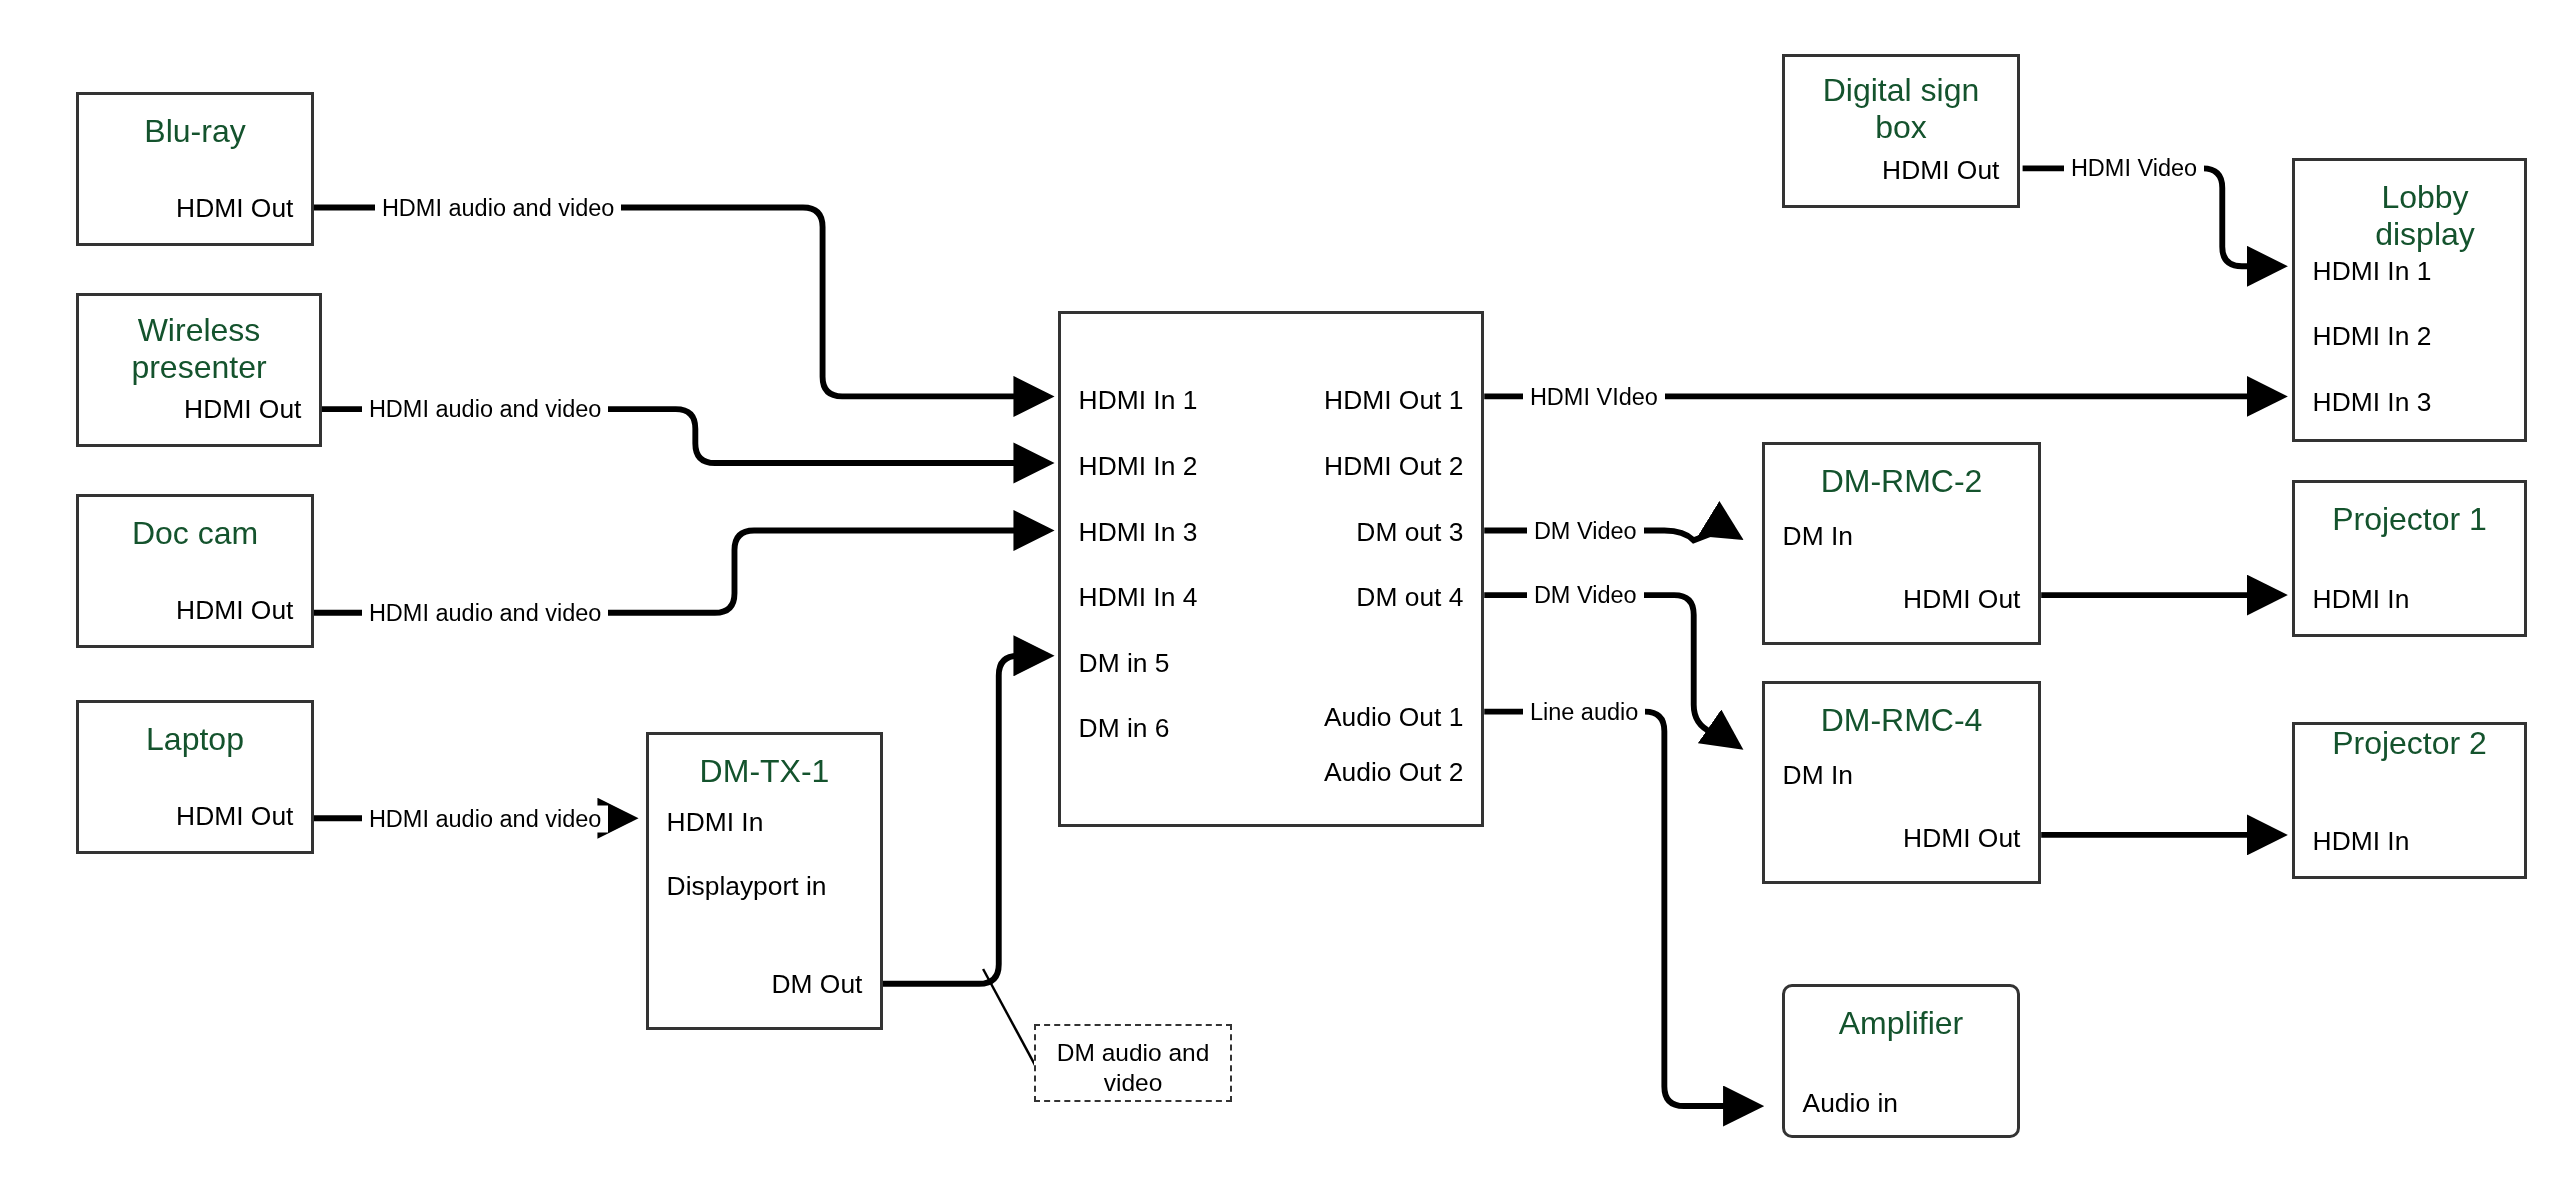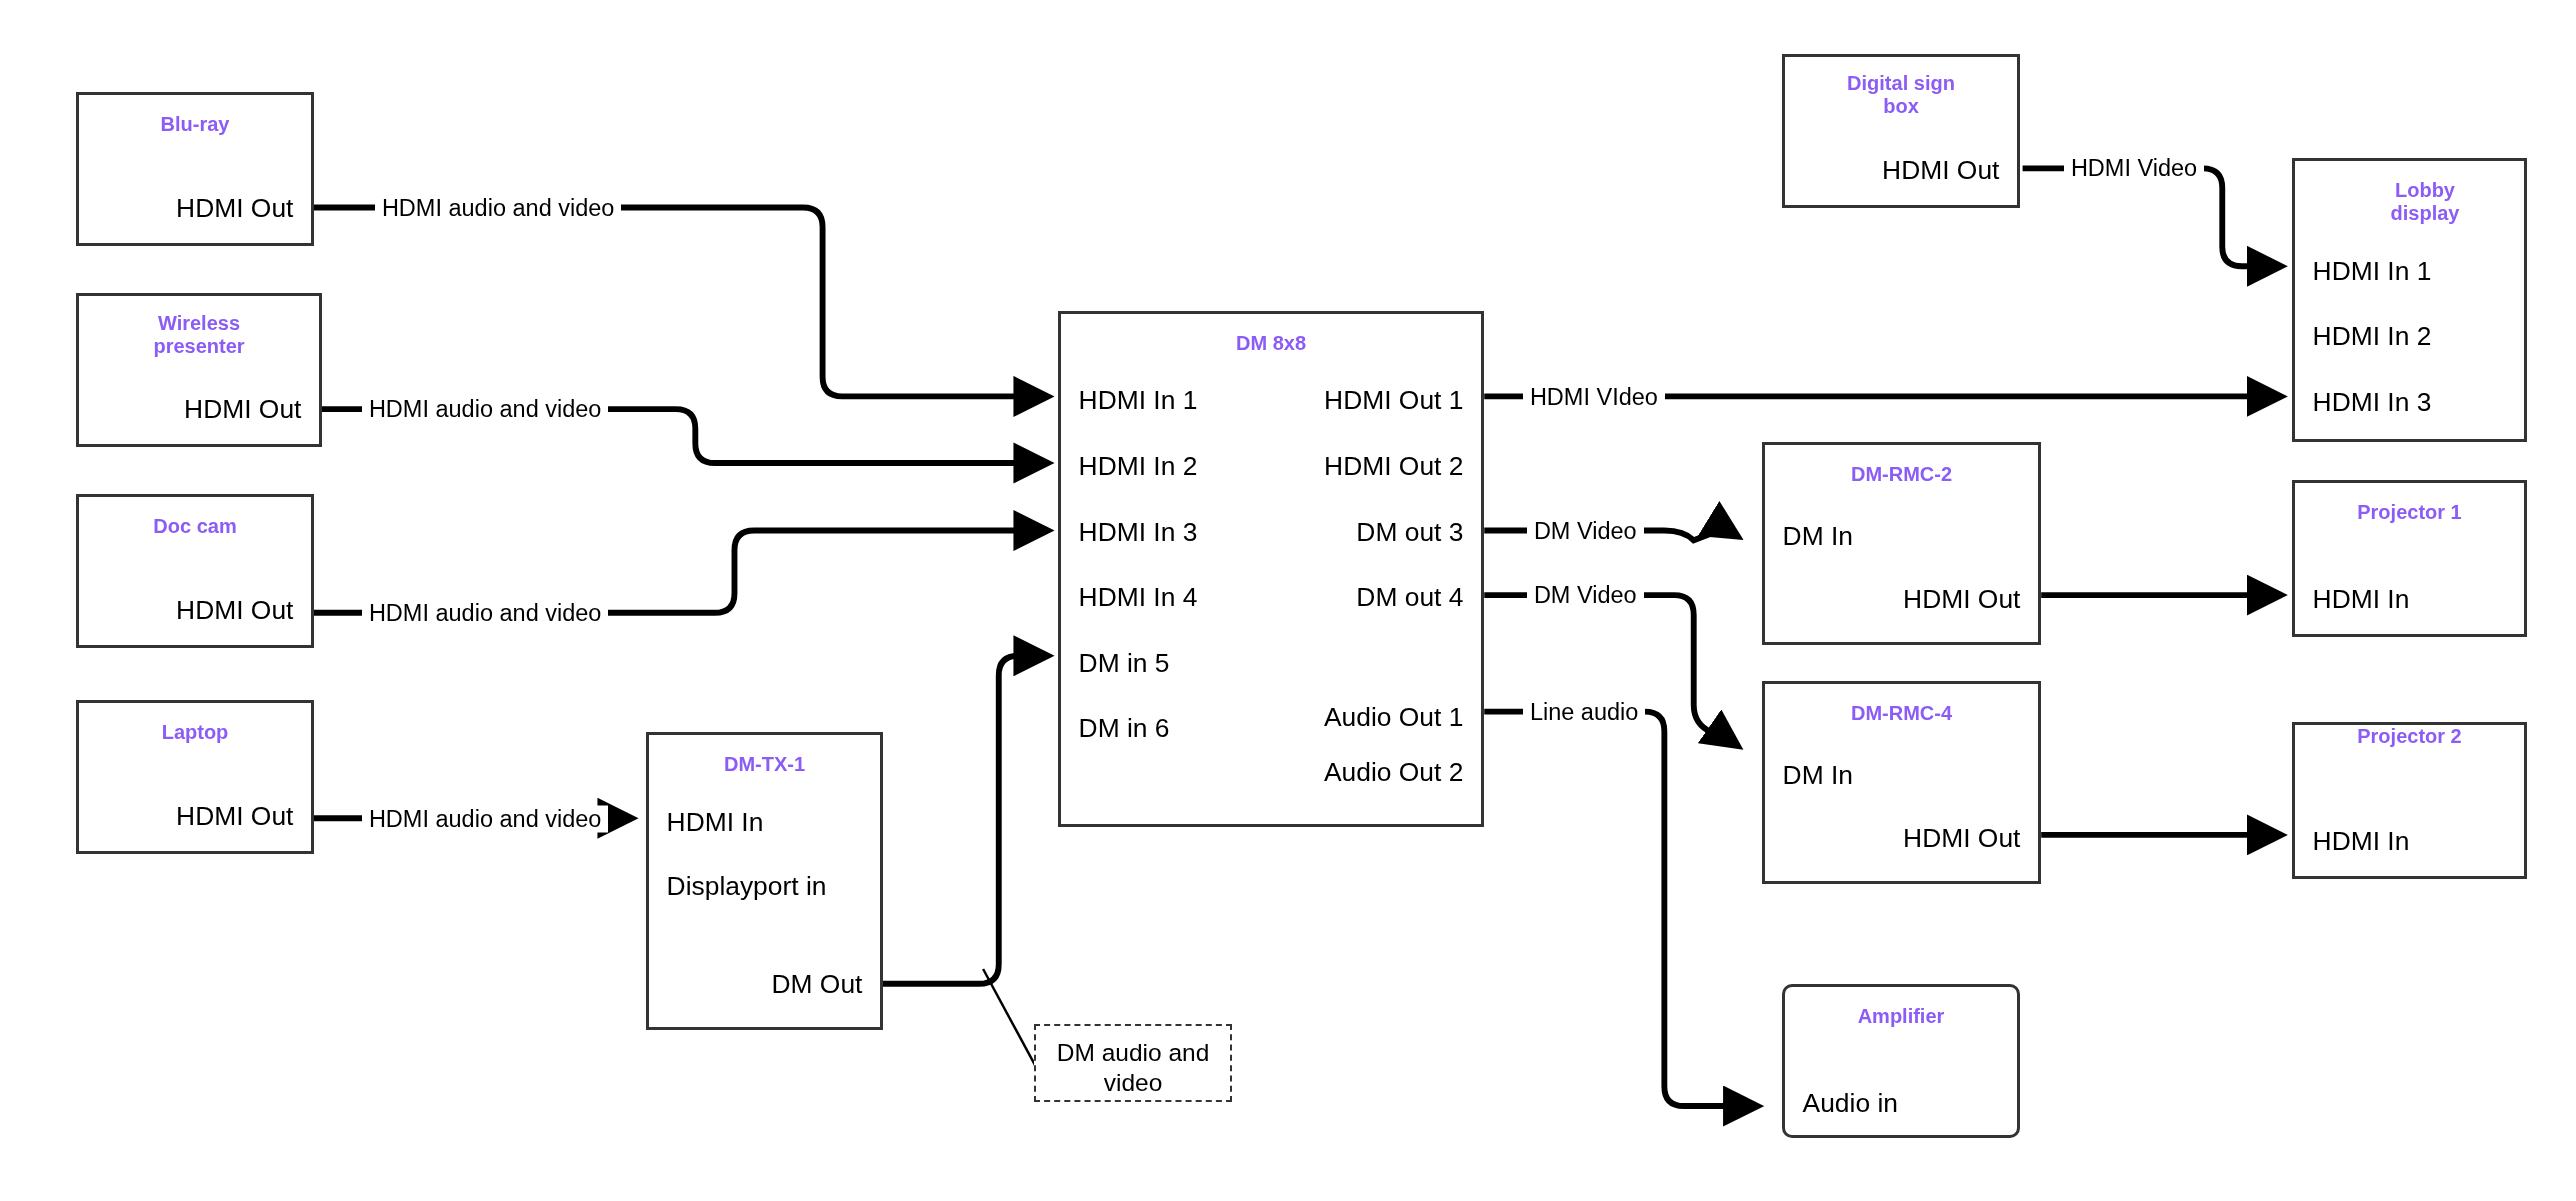--- a/index.html
+++ b/index.html
@@ -24,23 +24,23 @@
   }
   .node.dashed {
     border: 2px dashed #333333;
     z-index: 6;
   }
   .node-title {
     position: absolute;
     left: 0;
     right: 0;
     text-align: center;
-    font-weight: bold;
-    font-size: 20px;
-    color: #8b5cf6;
+    font-weight: normal;
+    font-size: 32px;
+    color: #14532d;
     line-height: 1.18;
     white-space: pre-line;
   }
   .port {
     position: absolute;
     font-size: 26.4px;
     color: #000000;
     white-space: nowrap;
   }
   .port.left  { left: 17.6px;  text-align: left; }
@@ -134,21 +134,20 @@
   </div>
 
   <div class="node" style="left:646px; top:732px; width:237px; height:298px;">
     <div class="node-title" style="top:17.6px;">DM-TX-1</div>
     <div class="port left" style="top:72px;">HDMI In</div>
     <div class="port left" style="top:136px;">Displayport in</div>
     <div class="port right" style="top:234px;">DM Out</div>
   </div>
 
   <div class="node" style="left:1058px; top:311px; width:426px; height:516px;">
-    <div class="node-title" style="top:17.6px;">DM 8x8</div>
 
     <div class="port left" style="top:71px;">HDMI In 1</div>
     <div class="port left" style="top:137px;">HDMI In 2</div>
     <div class="port left" style="top:203px;">HDMI In 3</div>
     <div class="port left" style="top:268px;">HDMI In 4</div>
     <div class="port left" style="top:334px;">DM in 5</div>
     <div class="port left" style="top:399px;">DM in 6</div>
 
     <div class="port right" style="top:71px;">HDMI Out 1</div>
     <div class="port right" style="top:137px;">HDMI Out 2</div>

